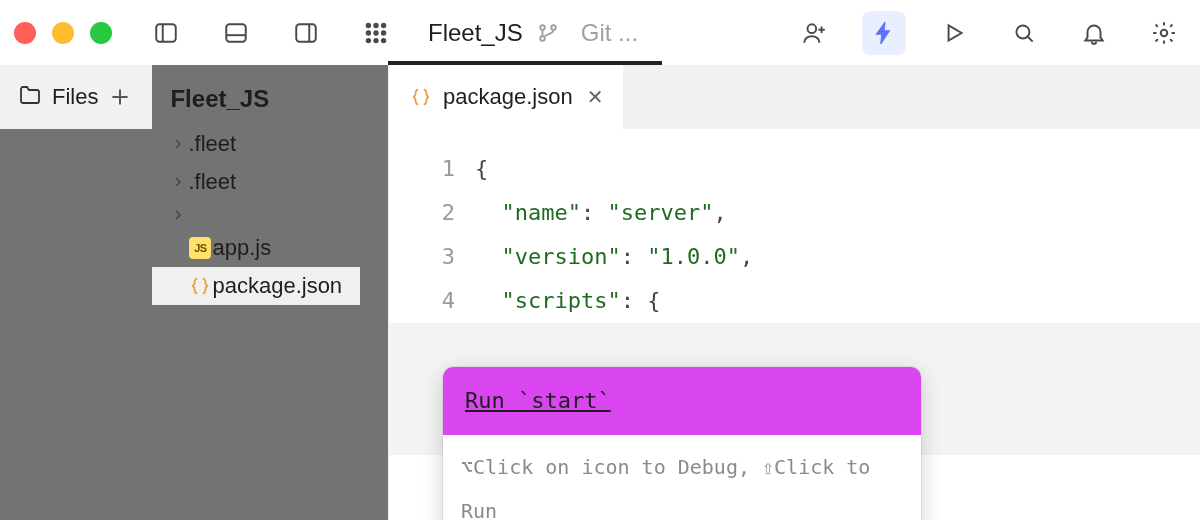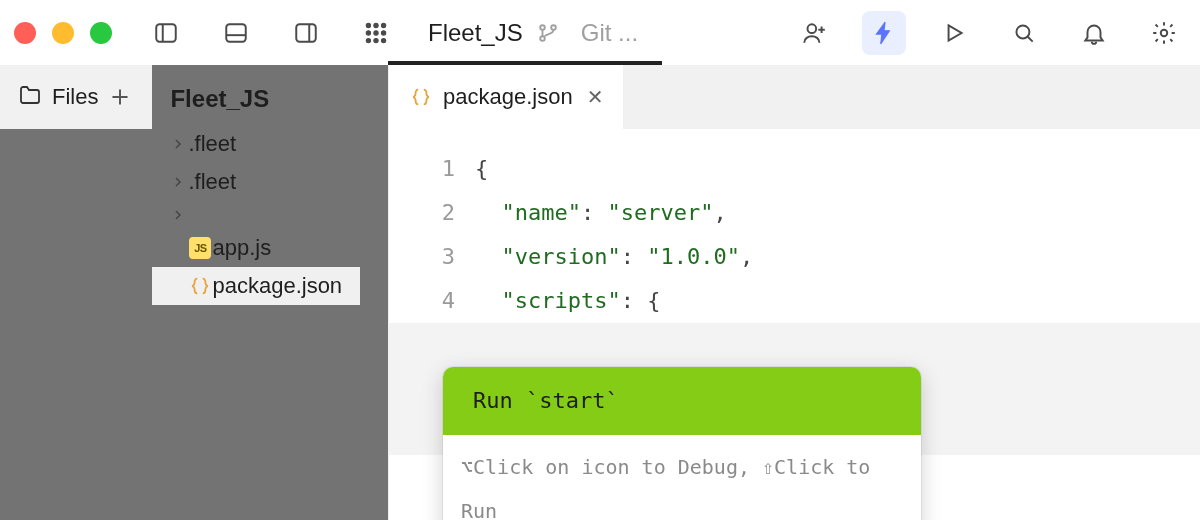--- a/index.html
+++ b/index.html
@@ -138,23 +138,24 @@
     .popup {
       position: absolute;
       left: 54px; top: 238px;
       width: 478px;
       background: #ffffff;
       border-radius: 10px;
       box-shadow: 0 6px 22px rgba(0,0,0,0.18), 0 0 0 1px rgba(0,0,0,0.06);
       overflow: hidden;
     }
     .popup-row1 {
-      background: #84cc16;
-      padding: 12px 30px;
+      background: #d946ef;
+      padding: 12px 22px;
       font-size: 22px;
+      text-decoration: underline;
     }
     .popup-row2 {
       padding: 10px 18px 14px;
       font-size: 20px;
       color: #8a8a8a;
     }
   </style>
 </head>
 <body>
 

